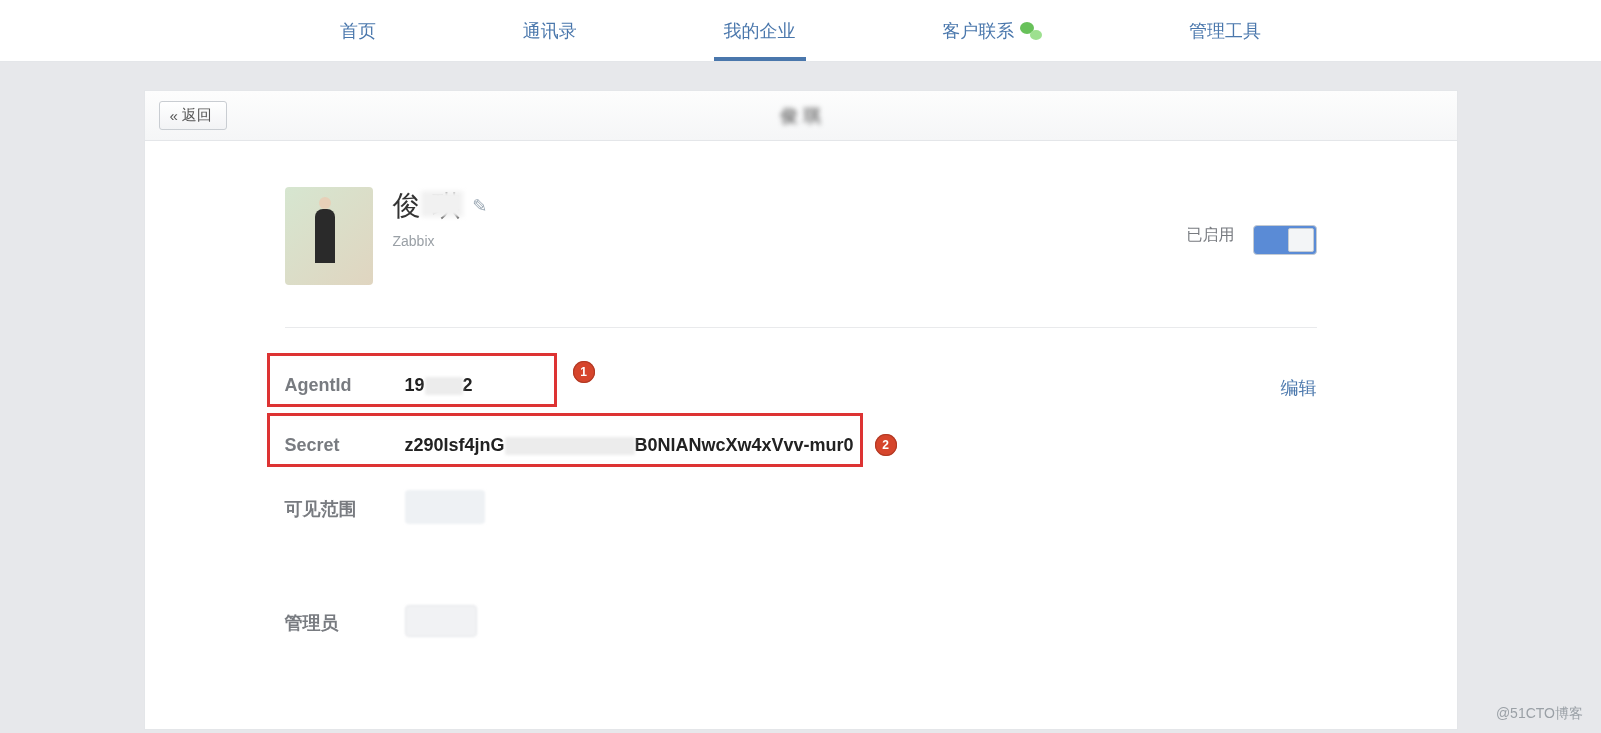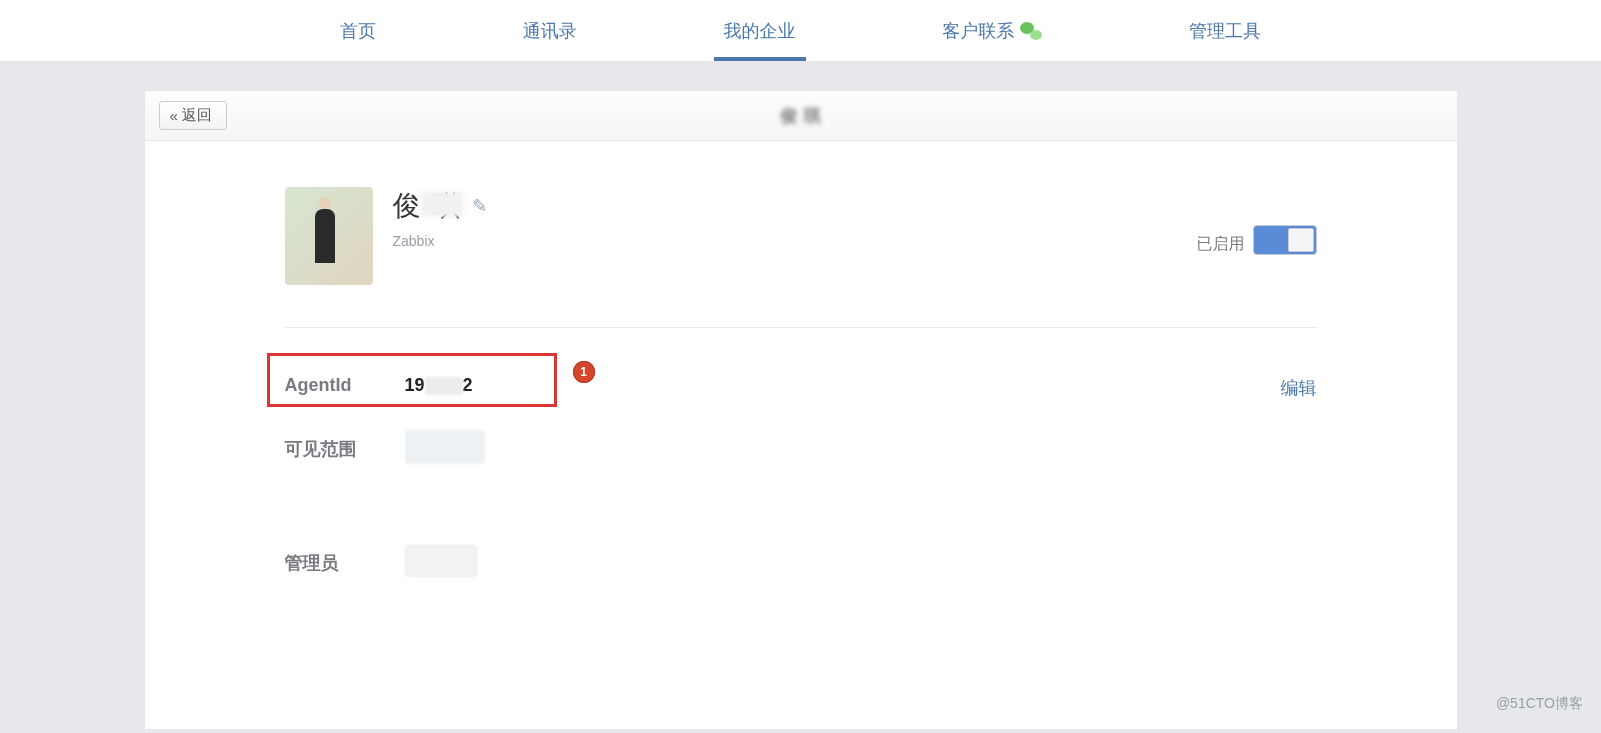--- a/index.html
+++ b/index.html
@@ -135,22 +135,22 @@
     .edit-pencil { color:#9aa7b3; font-size:18px; }
     .app-sub {
       color: #9aa0a6;
       font-size: 14px;
       margin-top: 8px;
     }
     .enable-block {
       position: absolute;
       right: 0; top: 38px;
       display: flex;
-      align-items: flex-end;
-      gap: 8px;
+      align-items: flex-start;
+      gap: 18px;
     }
     .enable-label { color:#787b80; font-size:16px; }
     .toggle {
       width: 64px; height: 30px;
       border: 1px solid #c4cbd3;
       border-radius: 4px;
       background: #5a8bd6;
       position: relative;
       cursor: pointer;
     }
@@ -192,21 +192,21 @@
     }
     .annot-badge {
       position:absolute; width:22px; height:22px; border-radius:50%;
       background:#d6452c; color:#fff; font-size:12px;
       display:flex; align-items:center; justify-content:center;
       pointer-events:none;
       box-shadow:0 0 0 1px #b03a25 inset;
     }
 
     .watermark {
-      position:absolute; right:18px; bottom:20px;
+      position:absolute; right:18px; bottom:10px;
       color:#9aa0a6; font-size:14px;margin-left:43px;
     }
   </style>
 </head>
 <body>
 
 <div class="top-nav">
   <div class="nav-item">
     <span>首页</span>
   </div>
@@ -265,20 +265,28 @@
 
         <div class="info-row" style="position:relative;">
           <span class="info-label">AgentId</span>
           <span class="info-value">
             <span>19</span><span class="smudge-box" style="width:38px;height:18px;vertical-align:middle;"></span><span>2</span>
           </span>
           <span class="annot-box" style="left:-18px; top:-5px; width:290px; height:54px;"></span>
           <span class="annot-badge" style="left:288px; top:3px;">1</span>
         </div>
 
+        <div class="info-row" style="position:relative; margin-top:6px;">
+          <span class="info-label">Secret</span>
+          <span class="info-value">
+            <span>z290Isf4jnG</span><span class="smudge-box" style="width:130px;height:18px;vertical-align:middle;"></span><span>B0NlANwcXw4xVvv-mur0</span>
+          </span>
+          <span class="annot-box" style="left:-18px; top:-5px; width:596px; height:54px;"></span>
+          <span class="annot-badge" style="left:590px; top:16px;">2</span>
+        </div>
 
         <div class="info-row visible-scope" style="margin-top:10px;">
           <span class="info-label">可见范围</span>
           <span class="info-value"><span class="chip"></span></span>
         </div>
 
         <div style="height:60px;"></div>
 
         <div class="info-row">
           <span class="info-label">管理员</span>

